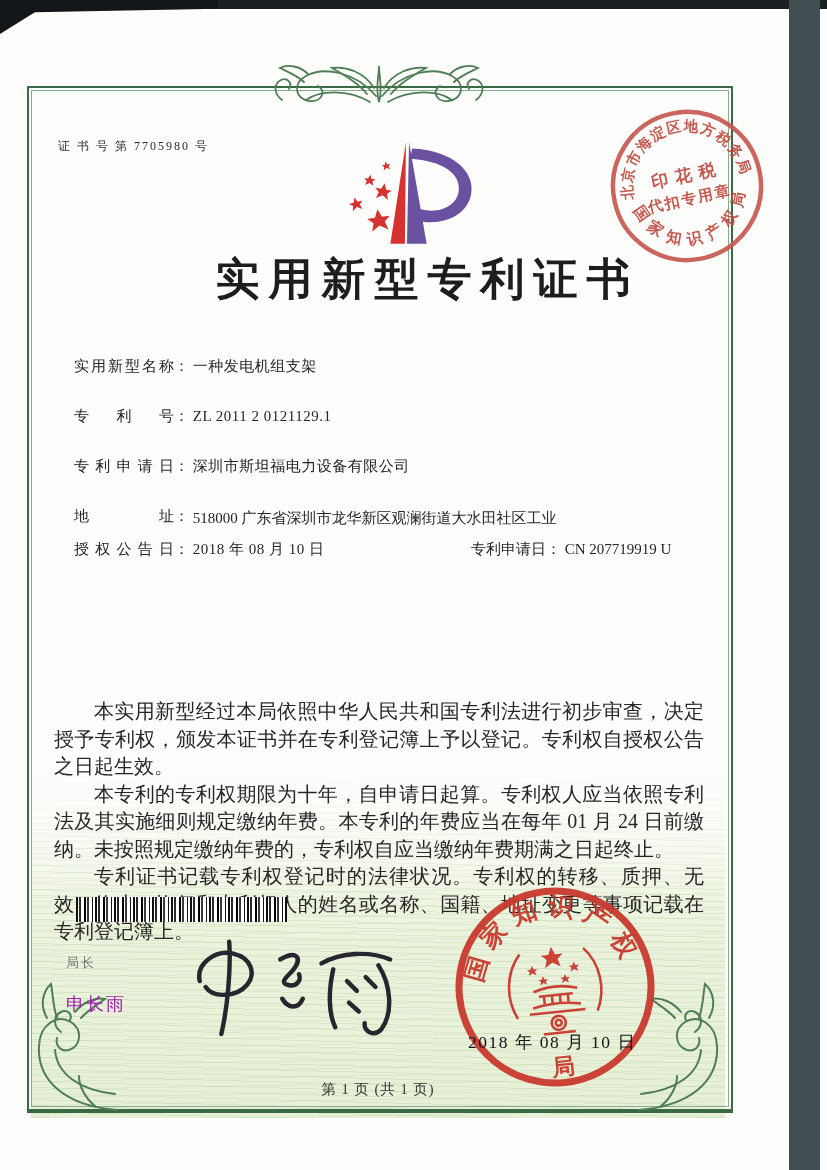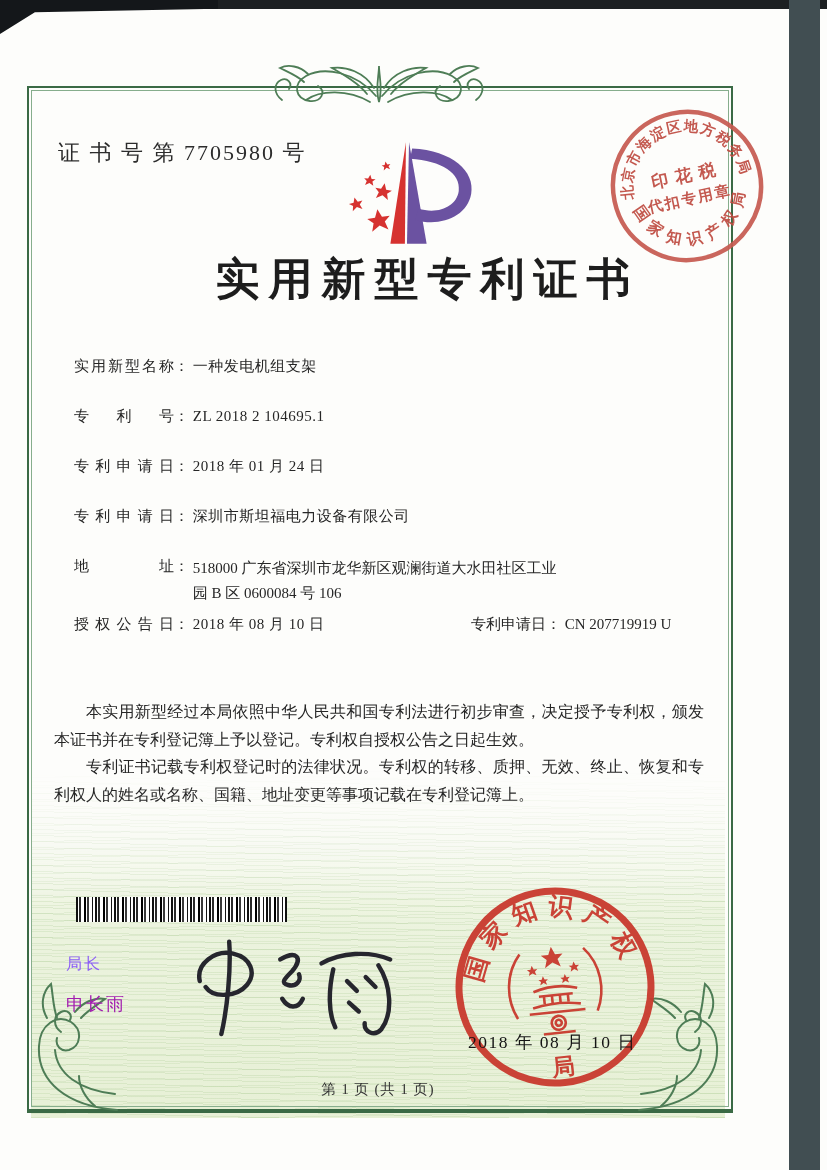--- a/index.html
+++ b/index.html
@@ -20,44 +20,44 @@
 
   
   .guilloche{left:31px;top:770px;width:694px;height:348px;z-index:1;
     background:
       repeating-linear-gradient(1.5deg, rgba(150,190,125,.20) 0 1px, rgba(255,255,255,0) 1px 6px),
       repeating-linear-gradient(-1deg, rgba(150,190,125,.16) 0 1px, rgba(255,255,255,0) 1px 8px),
       linear-gradient(to bottom, rgba(236,244,224,0) 0%, rgba(232,241,216,.85) 45%, #e7f0d6 100%);
     -webkit-mask:linear-gradient(to bottom,transparent 0%,#000 38%);
             mask:linear-gradient(to bottom,transparent 0%,#000 38%);}
 
-  .cert-no{left:58px;top:138px;font-size:22px;letter-spacing:2px;color:#2c2c2c;z-index:4;}
+  .cert-no{left:58px;top:138px;font-size:12px;letter-spacing:2px;color:#2c2c2c;z-index:4;}
   .logo{left:328px;top:134px;width:160px;height:116px;z-index:4;}
   .title{left:0;top:250px;width:827px;text-align:center;font-size:44px;font-weight:bold;
          letter-spacing:9px;color:#1d1d1d;z-index:4;transform:translateX(14px);white-space:nowrap;}
 
   .fields{left:58px;top:356px;width:648px;font-size:15px;color:#262626;z-index:4;line-height:20px;margin-left:16px;}
   .frow{margin-bottom:30px;white-space:nowrap;}
   .flabel{display:inline-block;width:100px;text-align:justify;text-align-last:justify;}
   .fcolon{display:inline-block;}
   .fvalue{letter-spacing:.5px;}
   .addr-row{white-space:normal;margin-bottom:8px;}
   .addr-block{display:inline-block;vertical-align:top;line-height:25px;font-family:Liberation Serif, serif;}
   .grant-row{position:relative;}
   .grant-right{position:absolute;left:397px;top:0;white-space:nowrap;}
 
-  .paragraphs{left:54px;top:698px;width:650px;font-size:16px;line-height:27.5px;
+  .paragraphs{left:54px;top:698px;width:650px;font-size:20px;line-height:27.5px;
               text-align:justify;color:#262626;z-index:4;}
   .paragraphs p{margin:0;text-indent:2em;}
 
   .barcode{left:76px;top:897px;width:211px;height:25px;z-index:4;
     background:repeating-linear-gradient(90deg,#101010 0 2px,#fff 2px 3px,#2a2a2a 3px 5px,
       #fff 5px 8px,#000 8px 10px,#fff 10px 11px,#3a3a3a 11px 13px,#fff 13px 16px,#151515 16px 17px,#fff 17px 19px);}
 
-  .sig-title{left:66px;top:954px;font-size:16px;letter-spacing:2px;color:#8b5cf6;z-index:5;}
+  .sig-title{left:66px;top:954px;font-size:13px;letter-spacing:2px;color:#737373;z-index:5;}
   .sig-name{left:66px;top:992px;font-size:18px;letter-spacing:2px;color:#a21caf;z-index:5;}
   .sig-hand{left:186px;top:928px;width:216px;height:114px;z-index:5;}
 
   .seal-main{left:450px;top:882px;width:210px;height:210px;z-index:5;transform:rotate(-6deg);opacity:.95;}
   .seal-date{left:468px;top:1030px;font-size:17.5px;letter-spacing:1.5px;color:#141414;z-index:6;white-space:nowrap;}
   .seal-tax{left:599px;top:98px;width:176px;height:176px;z-index:5;transform:rotate(-12deg);opacity:.92;}
 
   .footer{left:27px;top:1080px;width:702px;text-align:center;font-size:14.5px;
           letter-spacing:1px;color:#333;z-index:4;}
 
@@ -133,49 +133,45 @@
 
   <div class="abs title">实用新型专利证书</div>
 
   <div class="abs fields">
     <div class="frow">
       <span class="flabel">实用新型名称</span><span class="fcolon">：</span>
       <span class="fvalue">一种发电机组支架</span>
     </div>
     <div class="frow">
       <span class="flabel">专利号</span><span class="fcolon">：</span>
-      <span class="fvalue">ZL 2018 2 104695.1</span>
-    </div>
-    <div class="frow">
-      <span class="flabel">专利申请日</span><span class="fcolon">：</span>
-      <span class="fvalue">2018 年 01 月 24 日</span>
+      <span class="fvalue">ZL 2011 2 0121129.1</span>
     </div>
     <div class="frow">
       <span class="flabel">专利申请日</span><span class="fcolon">：</span>
       <span class="fvalue">深圳市斯坦福电力设备有限公司</span>
     </div>
     <div class="frow addr-row">
       <span class="flabel">地址</span><span class="fcolon">：</span>
       <span class="addr-block">
         <span style="display:block;">518000 广东省深圳市龙华新区观澜街道大水田社区工业</span>
-        <span style="display:block;">园 B 区 0600084 号 106</span>
       </span>
     </div>
     <div class="frow grant-row">
       <span class="flabel">授权公告日</span><span class="fcolon">：</span>
       <span class="fvalue">2018 年 08 月 10 日</span>
       <span class="grant-right">
         <span>专利申请日</span><span>：</span>
         <span>CN 207719919 U</span>
       </span>
     </div>
   </div>
 
   <div class="abs paragraphs">
     <p>本实用新型经过本局依照中华人民共和国专利法进行初步审查，决定授予专利权，颁发本证书并在专利登记簿上予以登记。专利权自授权公告之日起生效。</p>
+    <p>本专利的专利权期限为十年，自申请日起算。专利权人应当依照专利法及其实施细则规定缴纳年费。本专利的年费应当在每年 01 月 24 日前缴纳。未按照规定缴纳年费的，专利权自应当缴纳年费期满之日起终止。</p>
     <p>专利证书记载专利权登记时的法律状况。专利权的转移、质押、无效、终止、恢复和专利权人的姓名或名称、国籍、地址变更等事项记载在专利登记簿上。</p>
   </div>
 
   <div class="abs barcode"></div>
 
   <div class="abs sig-title">局长</div>
   <div class="abs sig-name">申长雨</div>
   <svg class="abs sig-hand" viewBox="0 0 220 112">
     <g fill="none" stroke="#26262e" stroke-width="4.5" stroke-linecap="round" stroke-linejoin="round">
       <path d="M14,52 C10,34 30,20 48,24 C66,28 72,44 62,56 C52,68 28,70 20,58"></path>

